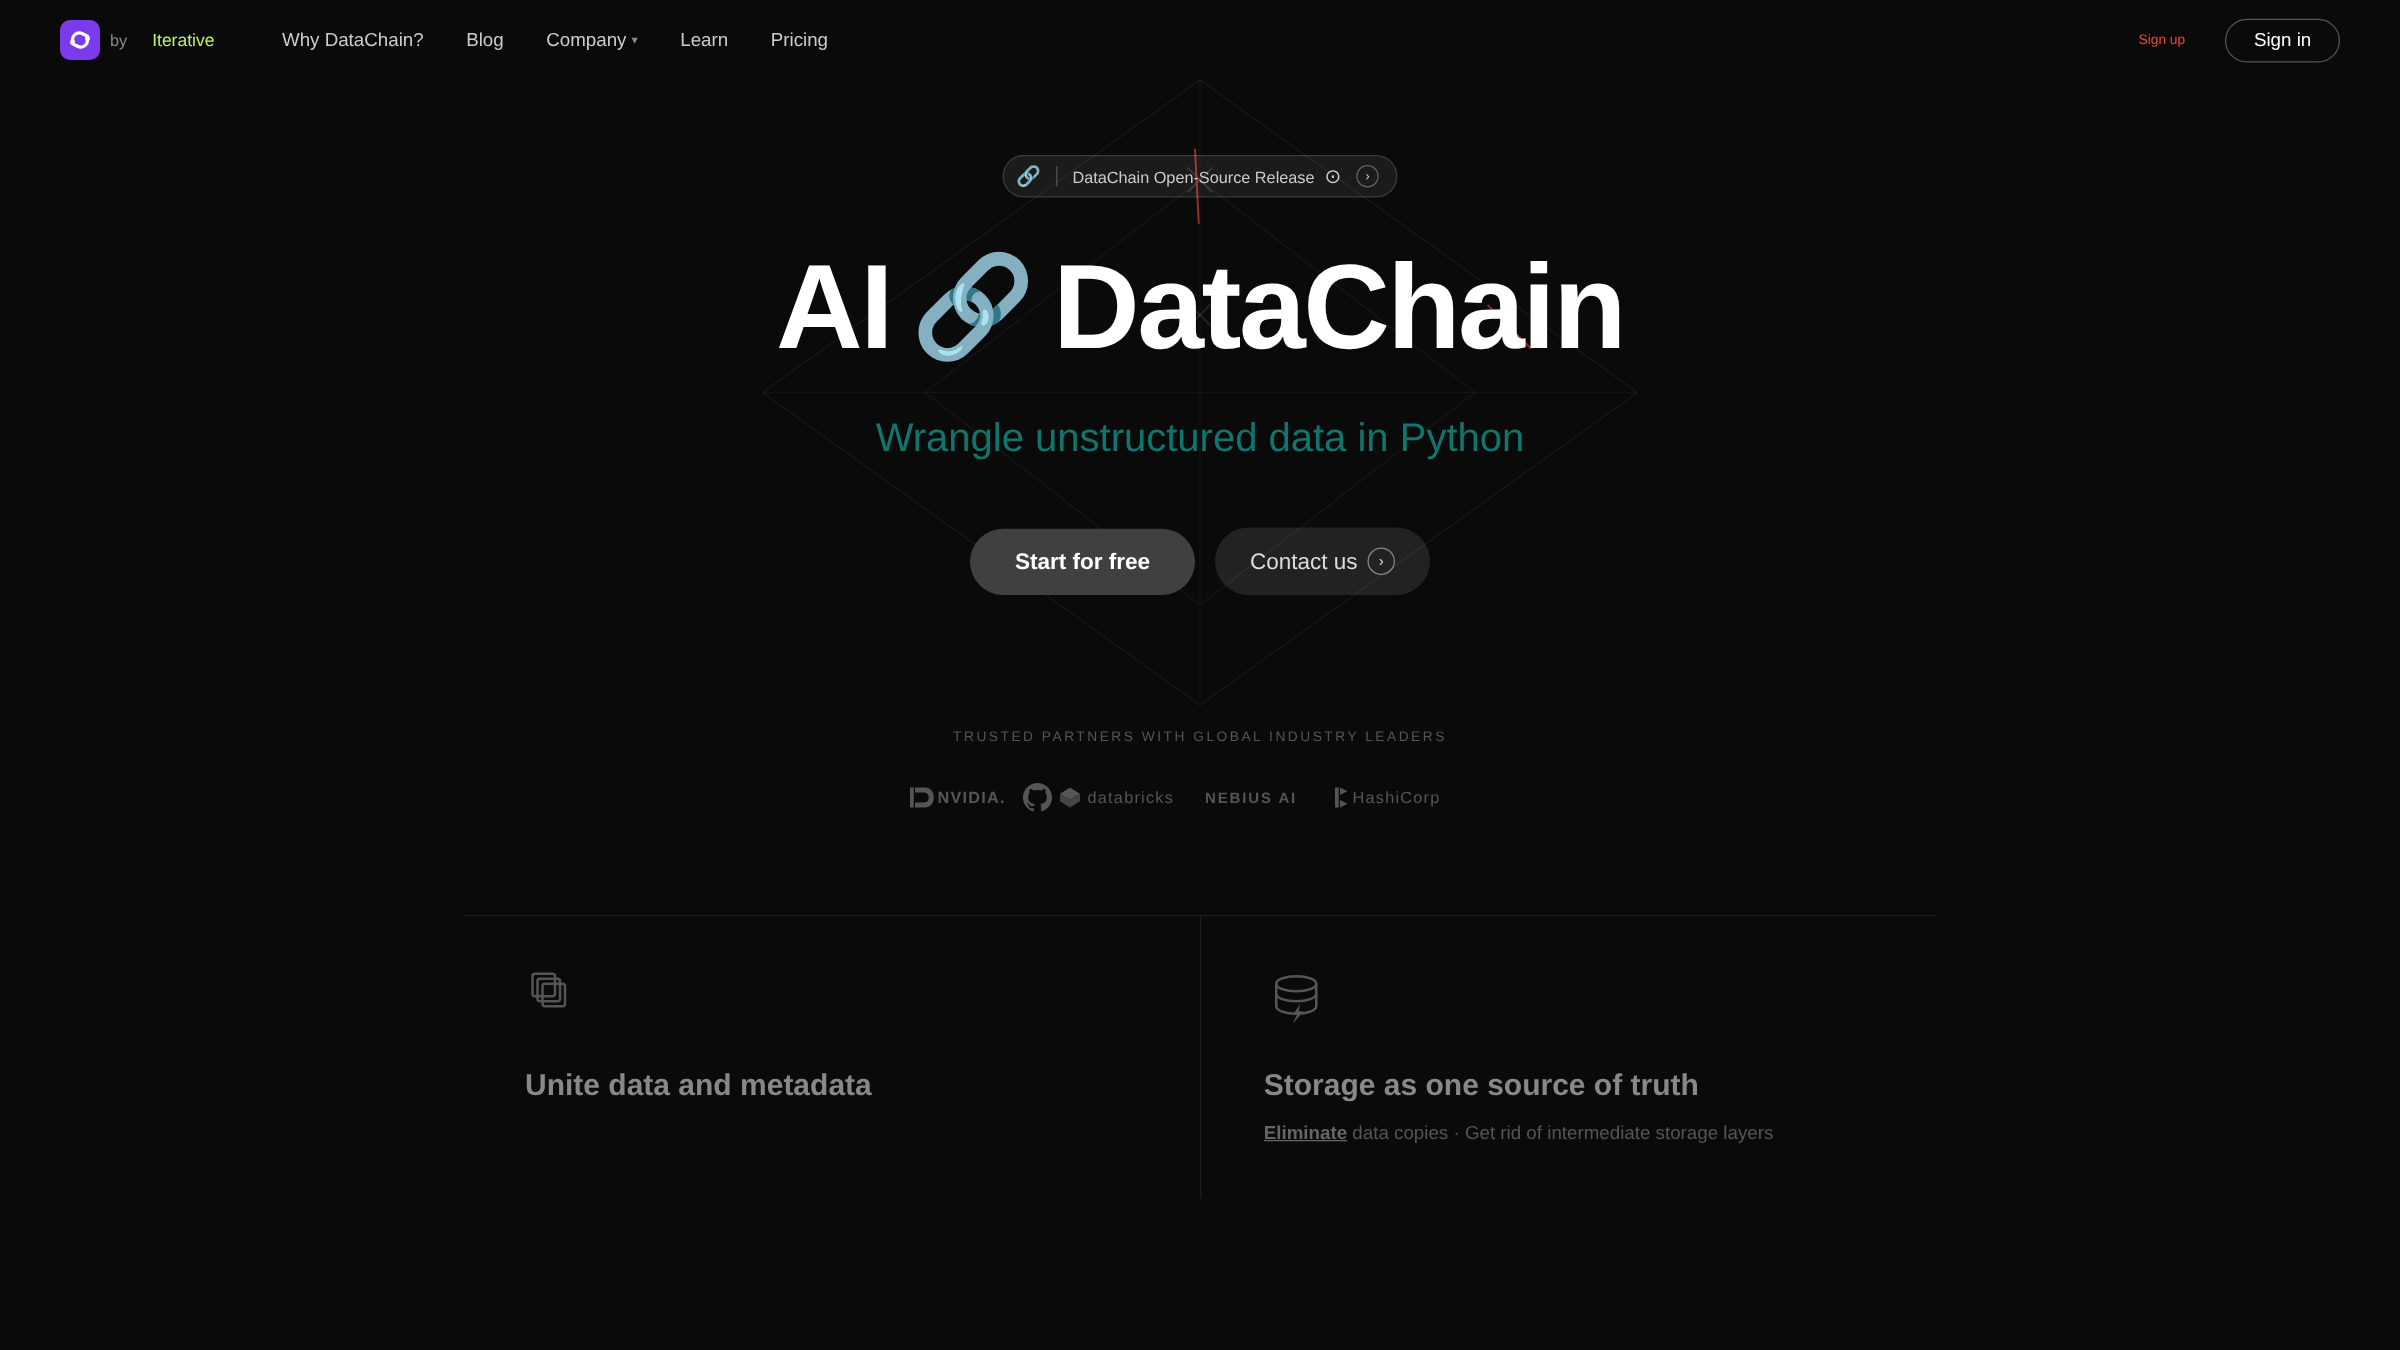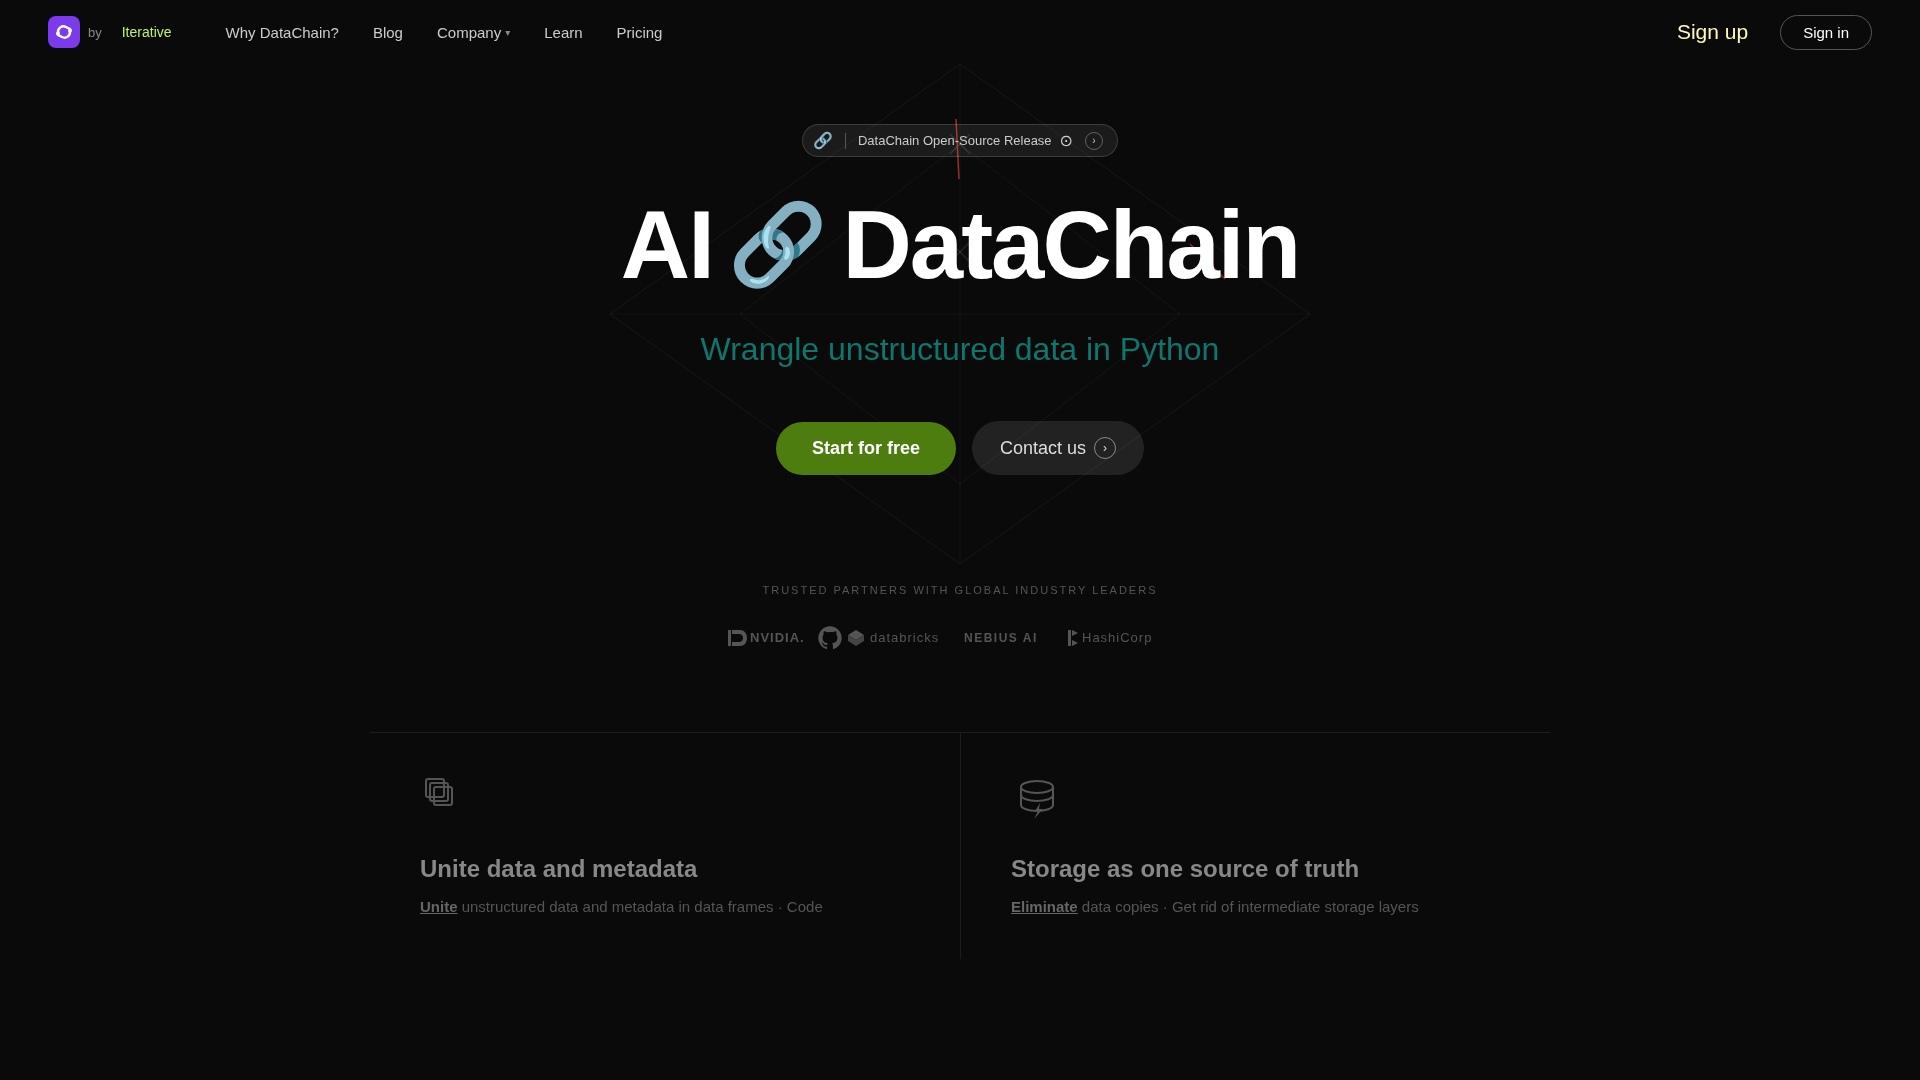--- a/index.html
+++ b/index.html
@@ -66,22 +66,22 @@
       color: #888;
     }
     .nav-actions {
       display: flex;
       align-items: center;
       gap: 16px;
     }
     .btn-signup {
       background: none;
       border: none;
-      color: #fef9c3;
-      font-size: 21px;
+      color: #ef4444;
+      font-size: 11px;
       cursor: pointer;
       padding: 8px 16px;
     }
     .btn-signin {
       background: none;
       border: 1.5px solid #555;
       color: #fff;
       font-size: 15px;
       cursor: pointer;
       padding: 8px 22px;
@@ -180,21 +180,21 @@
 
     .hero-buttons {
       position: relative;
       z-index: 2;
       display: flex;
       gap: 16px;
       align-items: center;
       margin-bottom: 80px;
     }
     .btn-primary {
-      background: #4d7c0f;
+      background: #404040;
       color: #fff;
       border: none;
       border-radius: 28px;
       padding: 16px 36px;
       font-size: 18px;
       font-weight: 600;
       cursor: pointer;
       text-align: center;
     }
     .btn-secondary {
@@ -425,24 +425,20 @@
 
   <div class="feature-card">
     <div class="feature-icon">
       <svg width="52" height="52" viewBox="0 0 52 52" fill="none">
         <rect x="6" y="6" width="18" height="18" rx="2" stroke="#555" stroke-width="2" fill="none"></rect>
         <rect x="10" y="10" width="18" height="18" rx="2" stroke="#555" stroke-width="2" fill="none"></rect>
         <rect x="14" y="14" width="18" height="18" rx="2" stroke="#555" stroke-width="2" fill="none"></rect>
       </svg>
     </div>
     <h3 class="feature-title">Unite data and metadata</h3>
-    <p class="feature-desc">
-      <strong>Unite</strong>
-      <span> unstructured data and metadata in data frames · Code</span>
-    </p>
   </div>
 
   <div class="feature-card">
     <div class="feature-icon">
       <svg width="52" height="52" viewBox="0 0 52 52" fill="none">
         <ellipse cx="26" cy="14" rx="16" ry="6" stroke="#555" stroke-width="2" fill="none"></ellipse>
         <path d="M10 14 L10 32 C10 35.3 17.2 38 26 38 C34.8 38 42 35.3 42 32 L42 14" stroke="#555" stroke-width="2" fill="none"></path>
         <path d="M10 22 C10 25.3 17.2 28 26 28 C34.8 28 42 25.3 42 22" stroke="#555" stroke-width="2" fill="none"></path>
 
         <path d="M29 30 L24 38 L27 38 L23 46 L32 36 L28 36 Z" fill="#555" stroke="none"></path>

